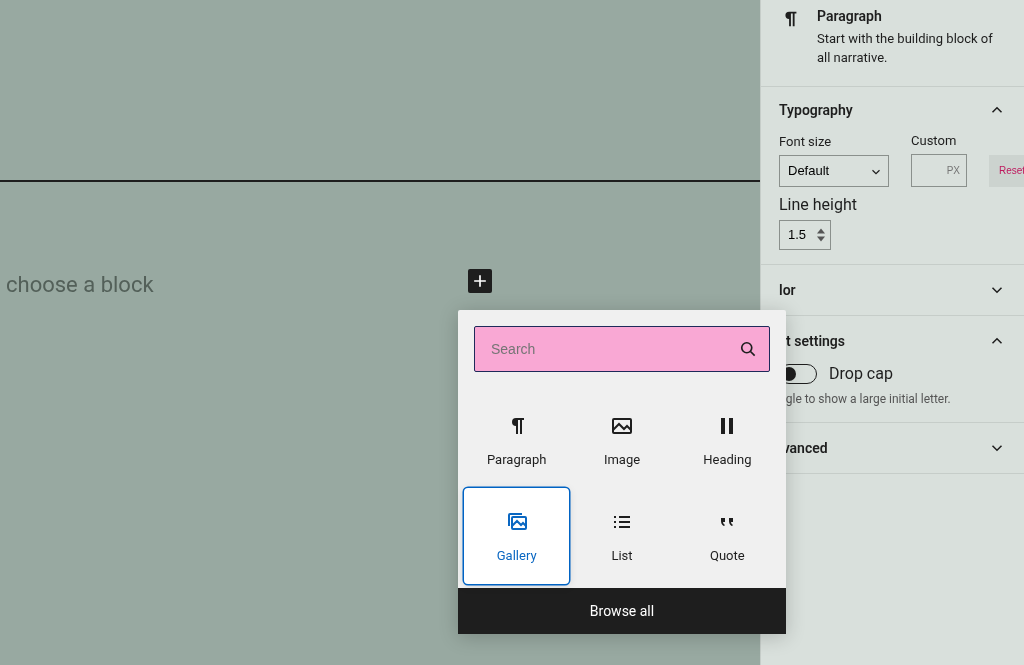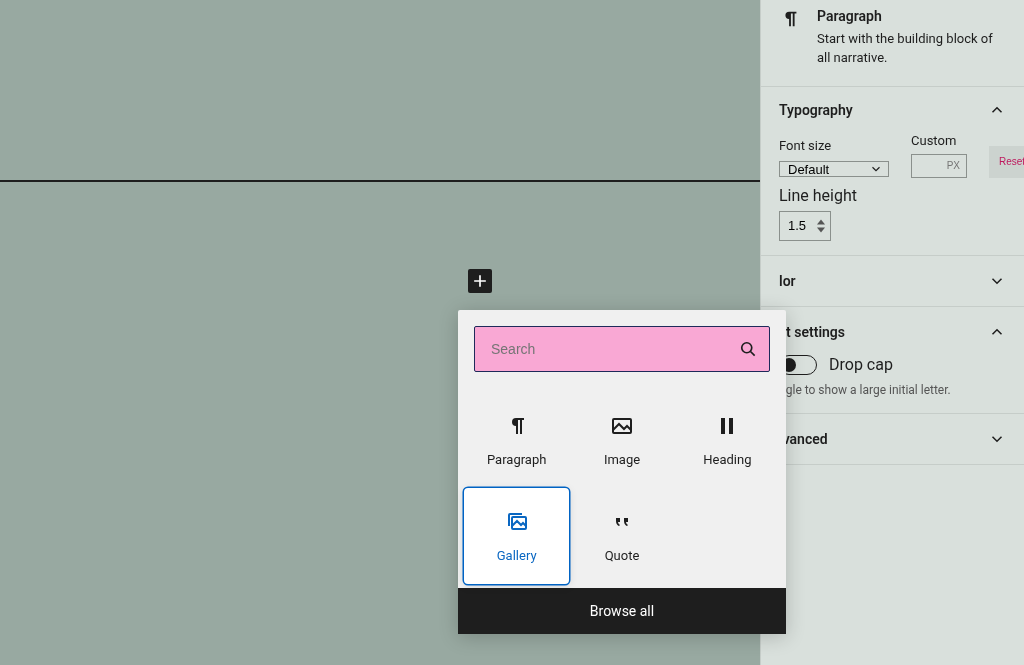--- a/index.html
+++ b/index.html
@@ -153,37 +153,37 @@
     cursor: pointer;
   }
   .sb-panel-head .title { font-weight: 600; font-size: 14px; }
   .sb-panel-head .chev { width:18px; height:18px; }
   .sb-panel-head .chev svg { width:18px; height:18px; fill:none; stroke:#1e1e1e; stroke-width:2; }
 
   .typo-body { margin-top: 14px; }
   .typo-row1 { display:flex; gap: 22px; align-items: flex-end; }
   .typo-col .lbl { font-size:13px; margin-bottom: 6px; display:block;}
   .fontsize-select {
-    height: 16px; width: 110px;
+    height: 32px; width: 110px;
     border: 1px solid #8a908c;
     background: #d9e0dc;
     font-size: 13px;
     padding: 0 8px 0 8px;
     appearance: none;
     position: relative;
   }
   .select-wrap { position:relative; display:inline-block;}
   .select-wrap .sel-chev {
     position:absolute; right:6px; top:50%; transform:translateY(-50%);
     pointer-events:none;
     width:14px;height:14px;
   }
   .select-wrap .sel-chev svg{width:14px;height:14px;fill:none;stroke:#1e1e1e;stroke-width:2;}
   .custom-input {
-    height:24px; width: 56px;
+    height:33px; width: 56px;
     border: 1px solid #8a908c;
     background: #d9e0dc;
     text-align:right;
     padding-right: 6px;
     font-size:10px;
     color:#565;
   }
   .reset-btn {
     height: 32px;
     padding: 0 10px;
@@ -222,20 +222,21 @@
     content:""; position:absolute; left:2px; top:2px; width:14px; height:14px; border-radius:50%;
     background:#1e1e1e;
   }
   .dropcap-hint { font-size:12px; color:#555; margin-top:8px;}
 </style>
 </head>
 <body>
 
 <div class="canvas">
   <div class="spacer-line"></div>
+  <div class="block-placeholder">choose a block</div>
   <div class="add-block-btn">
     <svg viewBox="0 0 24 24">
         <path d="M11 5h2v6h6v2h-6v6h-2v-6H5v-2h6V5z"></path>
       </svg>
   </div>
 </div>
 
 <div class="sidebar">
 
   <div class="sb-block-header">
@@ -381,20 +382,33 @@
             <rect x="7" y="7" width="14" height="12" rx="1"></rect>
             <polyline points="7 16 12 11 16 15 18 13 21 16"></polyline>
             <path d="M4 16V5a1 1 0 0 1 1-1h12"></path>
           </svg>
       </span>
       <span class="label">Gallery</span>
     </div>
     <div class="block-item">
       <span class="icon">
         <svg viewBox="0 0 24 24">
+            <line x1="9" y1="7" x2="20" y2="7"></line>
+            <line x1="9" y1="12" x2="20" y2="12"></line>
+            <line x1="9" y1="17" x2="20" y2="17"></line>
+            <line x1="4" y1="7" x2="6" y2="7"></line>
+            <line x1="4" y1="12" x2="6" y2="12"></line>
+            <line x1="4" y1="17" x2="6" y2="17"></line>
+          </svg>
+      </span>
+      <span class="label">List</span>
+    </div>
+    <div class="block-item">
+      <span class="icon">
+        <svg viewBox="0 0 24 24">
             <path class="solid" d="M6 8h4v4H8c0 2 2 3 2 3l-1 1s-3-1-3-5V8zm8 0h4v4h-2c0 2 2 3 2 3l-1 1s-3-1-3-5V8z"></path>
           </svg>
       </span>
       <span class="label">Quote</span>
     </div>
   </div>
   <div class="browse-all">Browse all</div>
 </div>
 
 </body></html>

